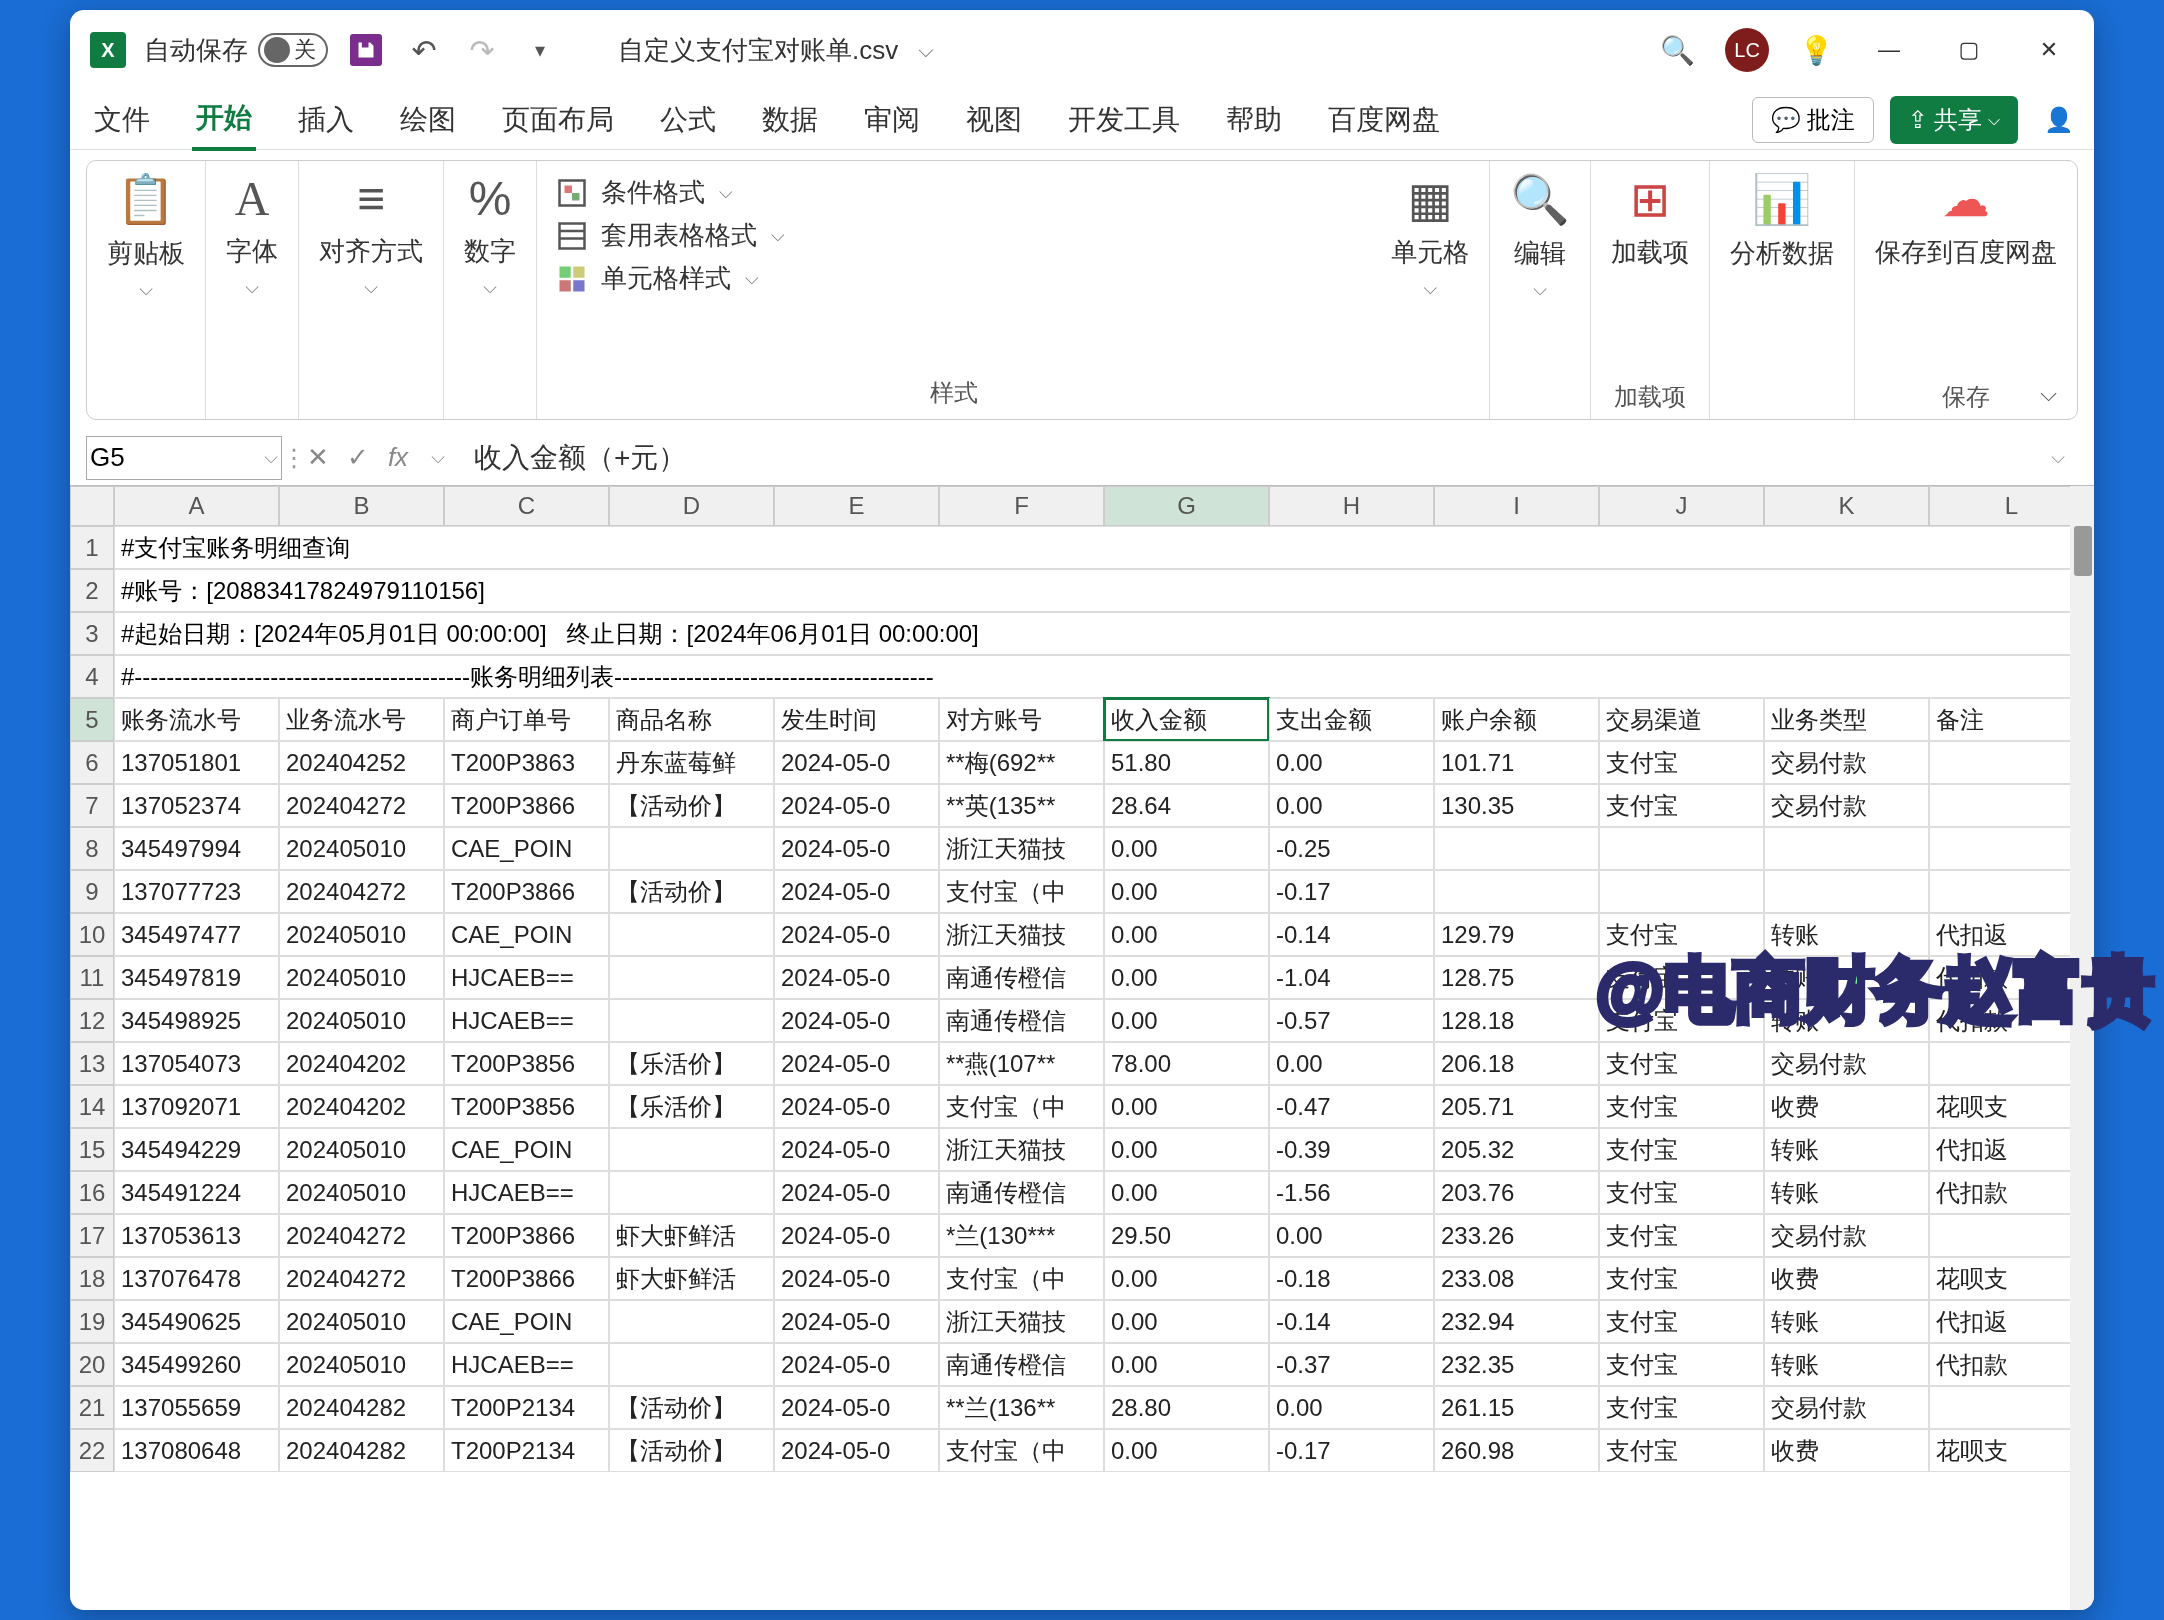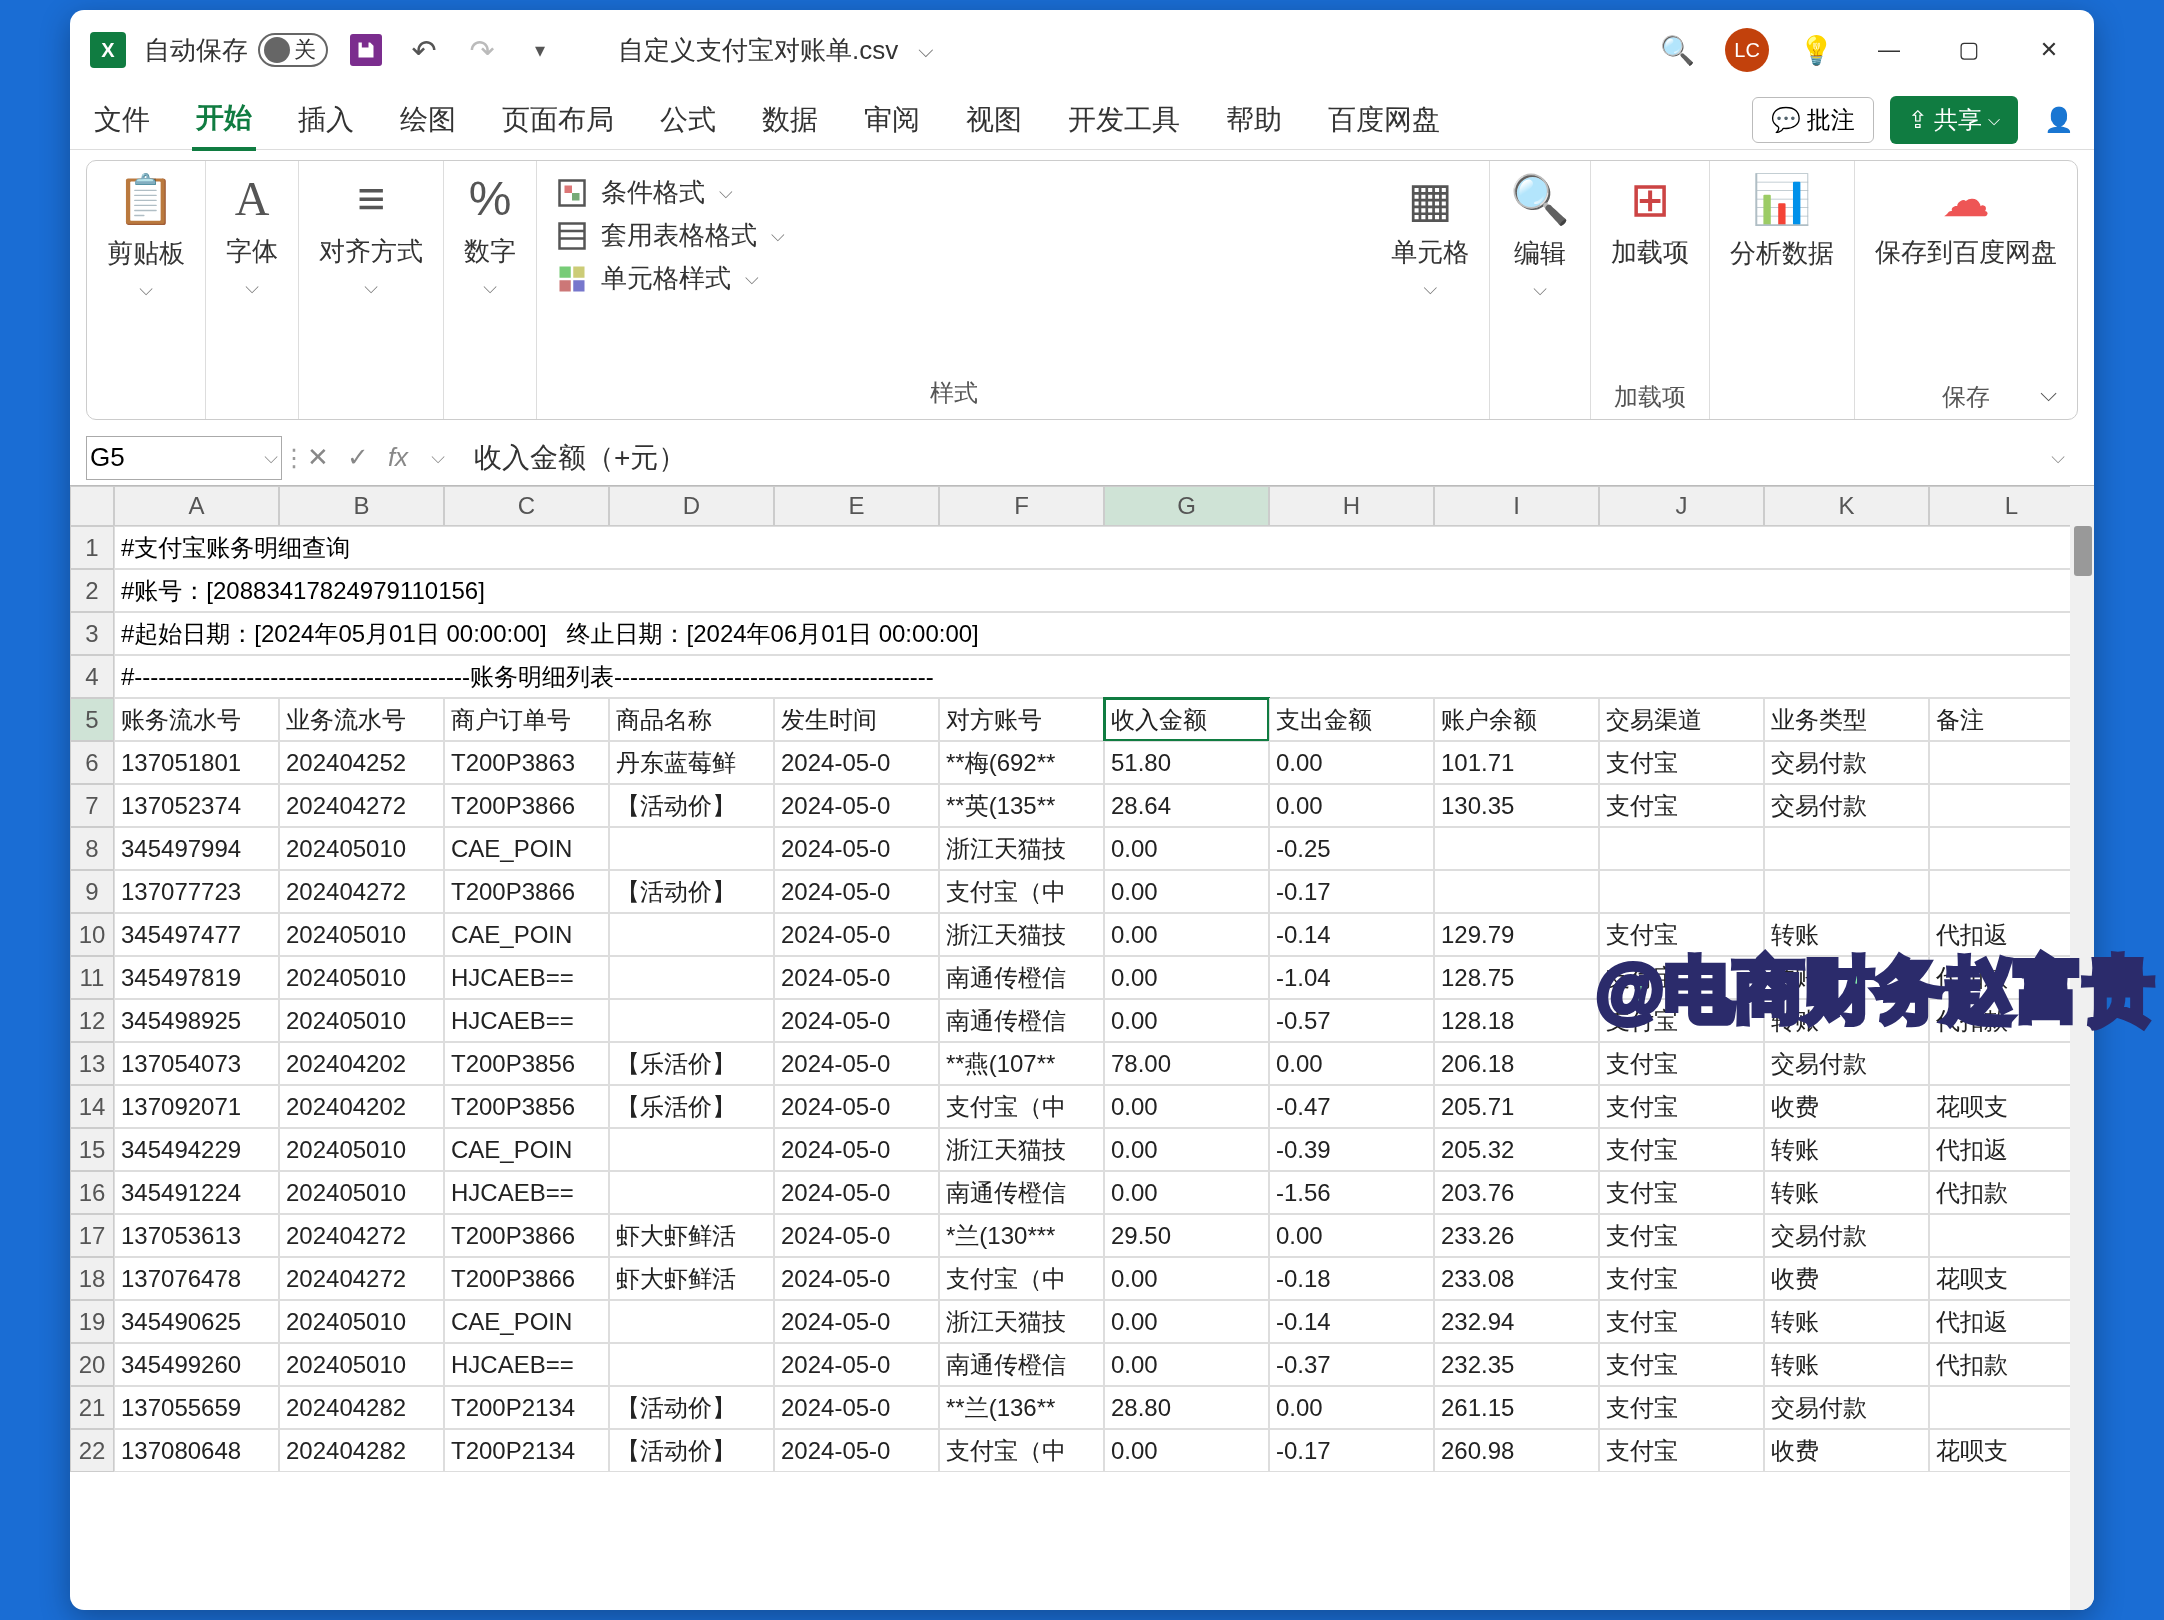--- a/index.html
+++ b/index.html
@@ -11,21 +11,21 @@
 .appicon { width: 36px; height: 36px; background: #107c41; border-radius: 4px; display: flex; align-items: center; justify-content: center; color: #fff; font-weight: bold; font-size: 20px; }
 .autosave { font-size: 26px; color: #333; display: flex; align-items: center; gap: 10px; }
 .toggle { width: 70px; height: 34px; border: 2px solid #666; border-radius: 17px; position: relative; display: inline-flex; align-items: center; }
 .toggle-knob { width: 26px; height: 26px; background: #666; border-radius: 50%; position: absolute; left: 4px; }
 .toggle-label { position: absolute; right: 10px; font-size: 22px; color: #333; }
 .qat-btn { width: 40px; height: 40px; display: flex; align-items: center; justify-content: center; color: #555; font-size: 30px; }
 .save-ico { width: 32px; height: 32px; background: #7b2d8e; border-radius: 3px; display:flex; align-items:center; justify-content:center; }
 .filename { font-size: 26px; color: #333; margin-left: 40px; display: flex; align-items: center; gap: 20px; }
 .titlebar-right { margin-left: auto; display: flex; align-items: center; gap: 30px; }
 .search-ico, .lamp-ico { font-size: 28px; color: #555; }
-.avatar { width: 44px; height: 44px; border-radius: 50%; background: #c2410c; color: #fff; display: flex; align-items: center; justify-content: center; font-size: 20px; }
+.avatar { width: 44px; height: 44px; border-radius: 50%; background: #7f1d1d; color: #fff; display: flex; align-items: center; justify-content: center; font-size: 20px; }
 .winbtn { width: 50px; height: 40px; display: flex; align-items: center; justify-content: center; font-size: 22px; color: #333; }
 
 
 .tabs { height: 60px; display: flex; align-items: center; padding: 0 20px; gap: 38px; border-bottom: 1px solid #ddd; }
 .tab { font-size: 28px; color: #333; padding: 10px 4px; cursor: pointer; }
 .tab.active { color: #107c41; font-weight: 600; border-bottom: 4px solid #107c41; }
 .tabs-right { margin-left: auto; display: flex; align-items: center; gap: 16px; }
 .comment-btn { border: 1px solid #bbb; padding: 6px 18px; border-radius: 6px; font-size: 24px; display: flex; align-items: center; gap: 6px; }
 .share-btn { background: #107c41; color: #fff; padding: 8px 18px; border-radius: 6px; font-size: 24px; display: flex; align-items: center; gap: 6px; }
 

